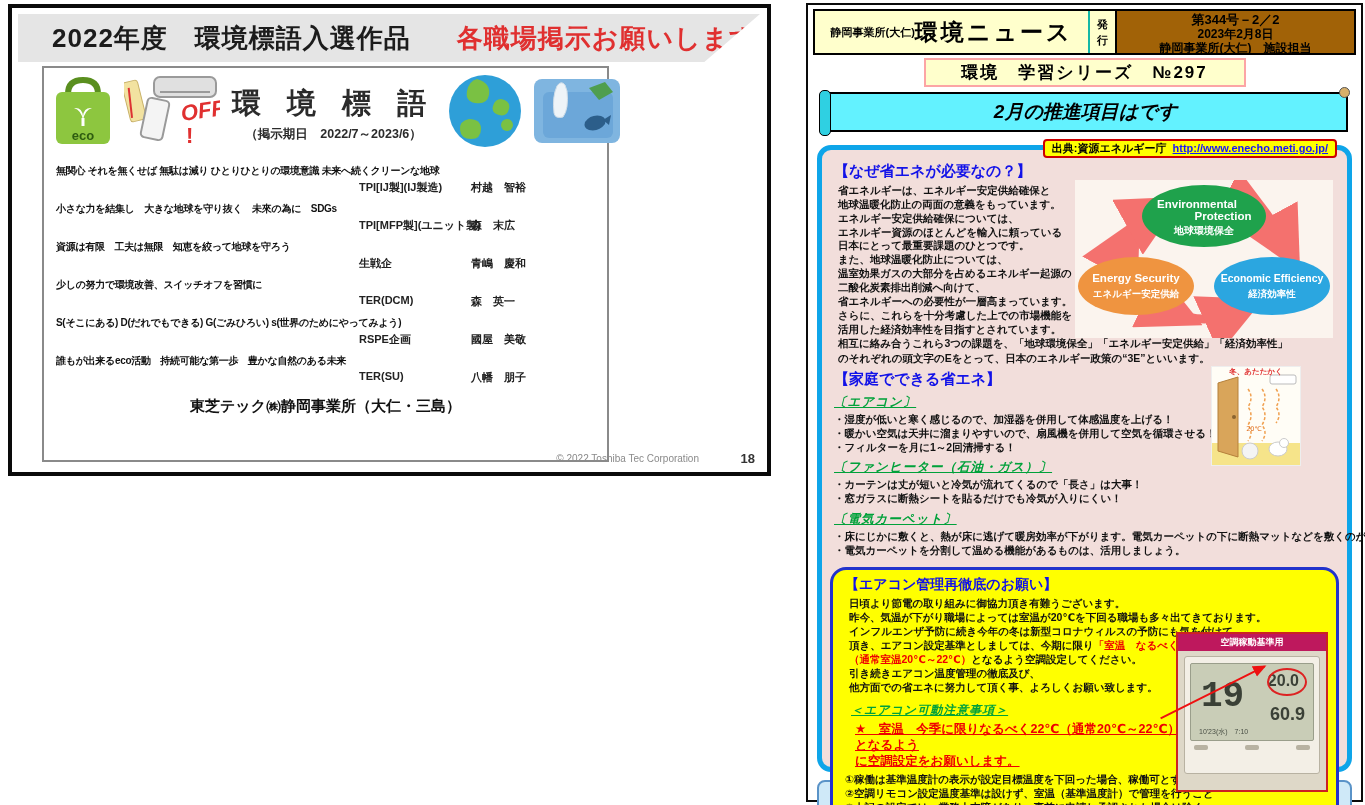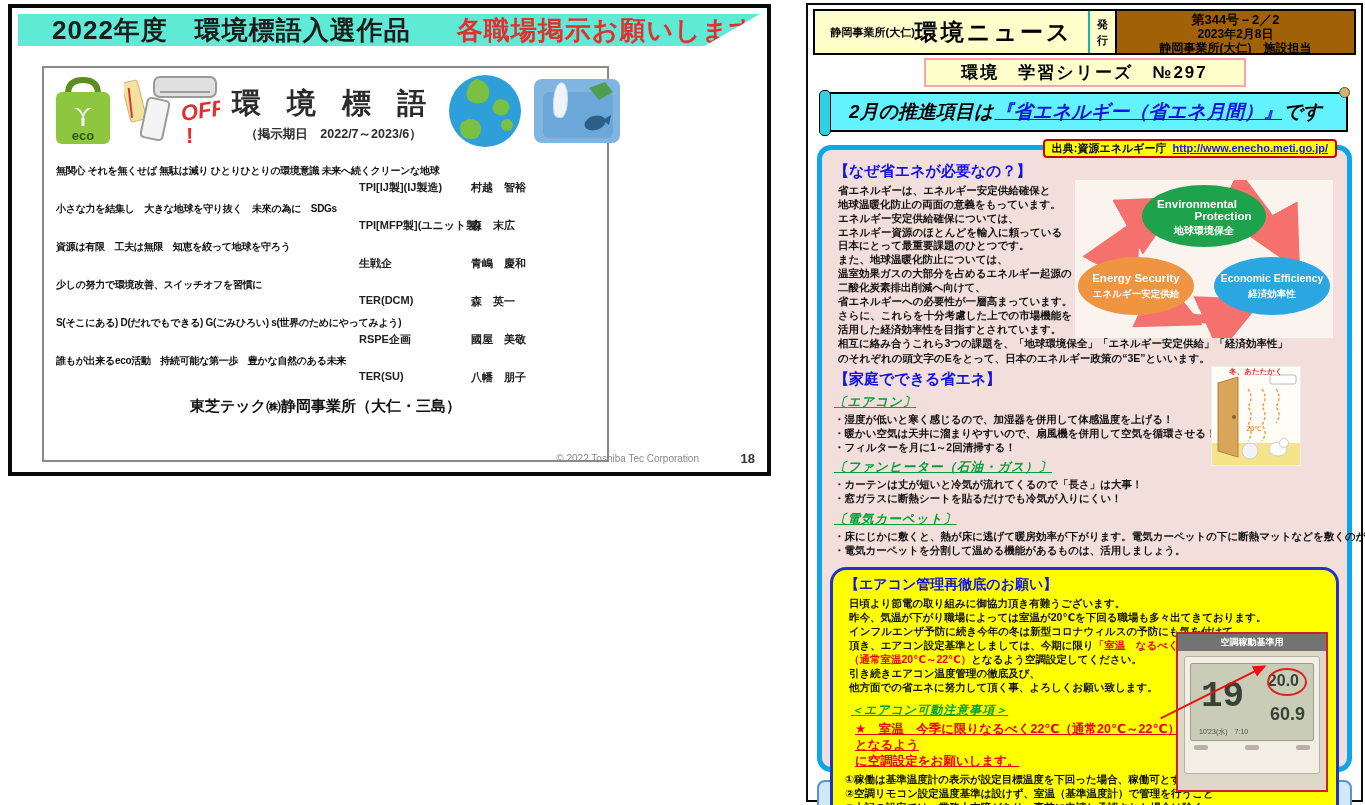--- a/index.html
+++ b/index.html
@@ -2,22 +2,22 @@
 <html><head>
 <meta charset="utf-8">
 <style>
   * { margin:0; padding:0; box-sizing:border-box; }
   html,body { width:1365px; height:805px; background:#fff; overflow:hidden;
     font-family:"Liberation Sans","DejaVu Sans",sans-serif; }
 
   
   .slide { position:absolute; left:8px; top:4px; width:763px; height:472px;
     background:#fff; border:4px solid #0a0a0a; }
-  .slide-banner { position:absolute; left:6px; top:6px; width:742px; height:32px;
-    background:#5eead4; clip-path:polygon(0 0,100% 0,92.5% 100%,0 100%);
+  .slide-banner { position:absolute; left:6px; top:6px; width:742px; height:48px;
+    background:#e5e5e5; clip-path:polygon(0 0,100% 0,92.5% 100%,0 100%);
     display:flex; align-items:center; }
   .slide-banner .t1 { font-size:26px; font-weight:bold; color:#1c1c1c; margin-left:34px; letter-spacing:1px;}
   .slide-banner .t2 { font-size:26px; font-weight:bold; color:#e03030; margin-left:46px; letter-spacing:1px;}
   .card { position:absolute; left:30px; top:58px; width:567px; height:396px;
     border:2px solid #8a8a8a; background:#fff; }
   .card-head { display:flex; align-items:center; gap:10px; padding:5px 6px 2px 8px; }
   .card-title-block { text-align:center; flex:0 0 auto; margin:0 2px; }
   .card-title { font-size:29px; font-weight:bold; color:#2b2b2b; letter-spacing:9px; white-space:nowrap;}
   .card-sub { font-size:12.5px; font-weight:bold; color:#2b2b2b; margin-top:2px; white-space:nowrap;}
   .slogans { padding:2px 10px 0 12px; }
@@ -76,21 +76,21 @@
     border:3px solid #2233cc; border-radius:16px; padding:6px 10px 0 12px; }
   .ybox-head { color:#1212e8; font-size:14px; font-weight:bold; margin-bottom:3px;}
   .req-lines { font-size:10.5px; font-weight:bold; color:#111; line-height:1.33; margin-left:4px; white-space:nowrap;}
   .notice-head { color:#00a13a; font-size:12px; font-weight:bold; font-style:italic;
     text-decoration:underline; margin:7px 0 2px 6px; letter-spacing:1px;}
   .star-lines { color:#ee0000; font-size:12.5px; font-weight:bold; text-decoration:underline;
     margin-left:10px; line-height:1.3; width:330px;}
   .num-lines { font-size:10.5px; font-weight:bold; color:#111; line-height:1.3; margin-top:4px; white-space:nowrap;}
   .photo { position:absolute; right:8px; top:62px; width:152px; height:160px;
     border:2px solid #cc2222; background:#ded8c8; }
-  .photo-label { background:#737373; color:#fff; font-size:9px; font-weight:bold;
+  .photo-label { background:#be185d; color:#fff; font-size:9px; font-weight:bold;
     text-align:center; padding:2px 0;}
   .device { margin:5px 6px; background:#f3efe6; border:1px solid #b8b2a2; height:118px; border-radius:3px; padding:6px 5px 0;}
   .lcd { background:#c9cdb7; border:1px solid #9a9e8b; height:78px; position:relative; border-radius:2px;}
   .lcd .big { position:absolute; left:10px; top:12px; font-size:36px; font-weight:bold; color:#3a4036;
     font-family:"Liberation Mono","DejaVu Sans Mono",monospace;}
   .lcd .t20 { position:absolute; right:14px; top:8px; font-size:16px; font-weight:bold; color:#3a4036;}
   .lcd .hum { position:absolute; right:8px; top:40px; font-size:18px; font-weight:bold; color:#3a4036;}
   .lcd .dt { position:absolute; left:8px; bottom:3px; font-size:7px; color:#4a5046;}
   .lcd .circ { position:absolute; right:6px; top:4px; width:40px; height:28px;
     border:2.5px solid #dd2222; border-radius:50%;}
@@ -230,21 +230,20 @@
       <div class="no">第344号－2／2</div>
       <div>2023年2月8日</div>
       <div>静岡事業所(大仁)　施設担当</div>
     </div>
   </div>
 
   <div class="series-bar">環境　学習シリーズ　№297</div>
 
   <div class="promo">
     <span>2月の推進項目は</span>
-      <span class="hl">『省エネルギー（省エネ月間）』</span>
       <span>です</span>
   </div>
 
   <div class="redbox">
     <div class="source-tag">
       <span>出典:資源エネルギー庁</span><span class="url">http://www.enecho.meti.go.jp/</span>
     </div>
 
     <div class="sec-head">【なぜ省エネが必要なの？】</div>
     <div class="why-lines">

